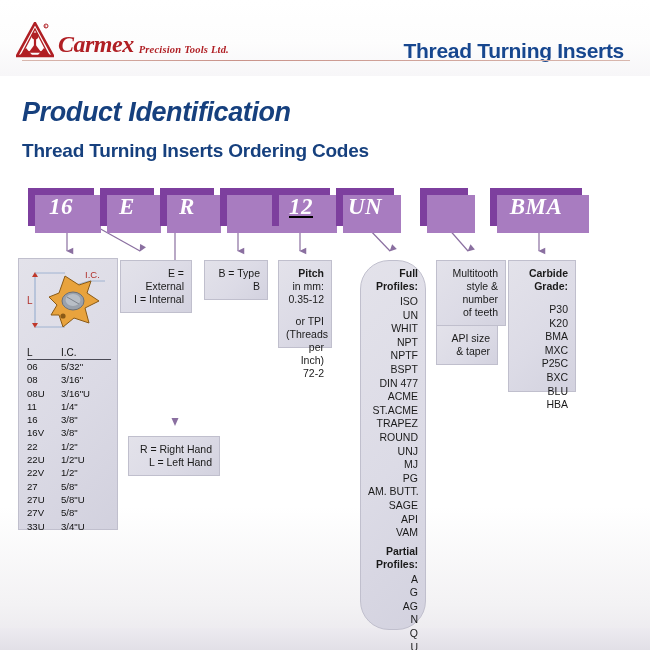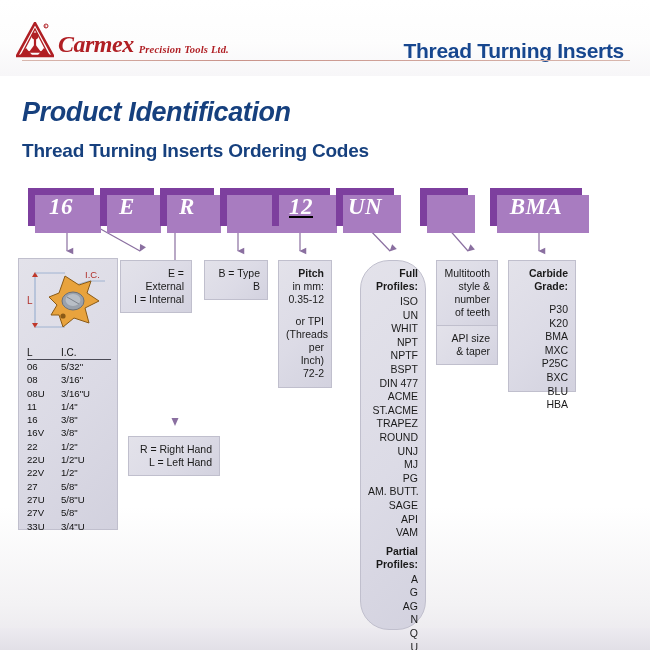--- a/index.html
+++ b/index.html
@@ -305,21 +305,21 @@
       <div>L = Left Hand</div>
     </div>
   </div>
 
   <div class="panel" style="left:204px;top:260px;width:64px;">
     <div class="pad">
       <div>B = Type B</div>
     </div>
   </div>
 
-  <div class="panel" style="left:278px;top:260px;width:54px;height:128px;">
+  <div class="panel" style="left:278px;top:260px;width:54px;height:88px;">
     <div class="pad">
       <div><b>Pitch</b></div>
       <div>in mm:</div>
       <div>0.35-12</div>
       <div style="height:9px"></div>
       <div>or TPI</div>
       <div>(Threads</div>
       <div>per Inch)</div>
       <div>72-2</div>
     </div>
@@ -355,21 +355,21 @@
           <li>A</li>
           <li>G</li>
           <li>AG</li>
           <li>N</li>
           <li>Q</li>
           <li>U</li>
         </ul>
     </div>
   </div>
 
-  <div class="panel" style="left:436px;top:260px;width:62px;">
+  <div class="panel" style="left:436px;top:260px;width:70px;">
     <div class="pad">
       <div>Multitooth</div>
       <div>style &amp;</div>
       <div>number</div>
       <div>of teeth</div>
     </div>
   </div>
 
   <div class="panel" style="left:436px;top:325px;width:62px;">
     <div class="pad">

